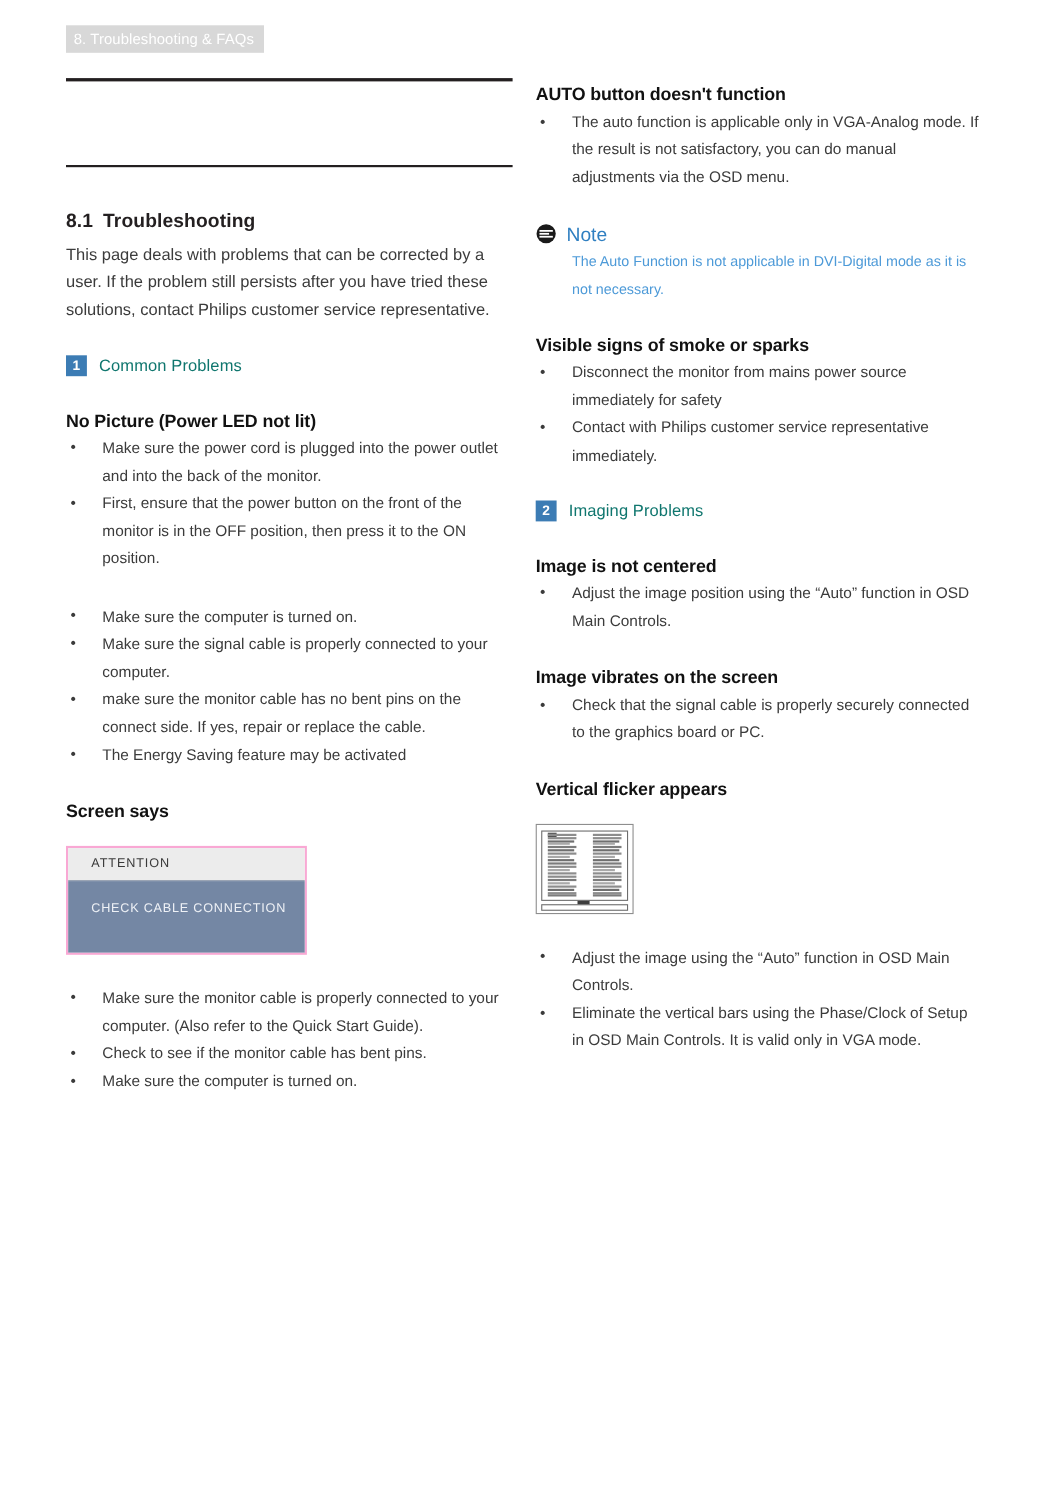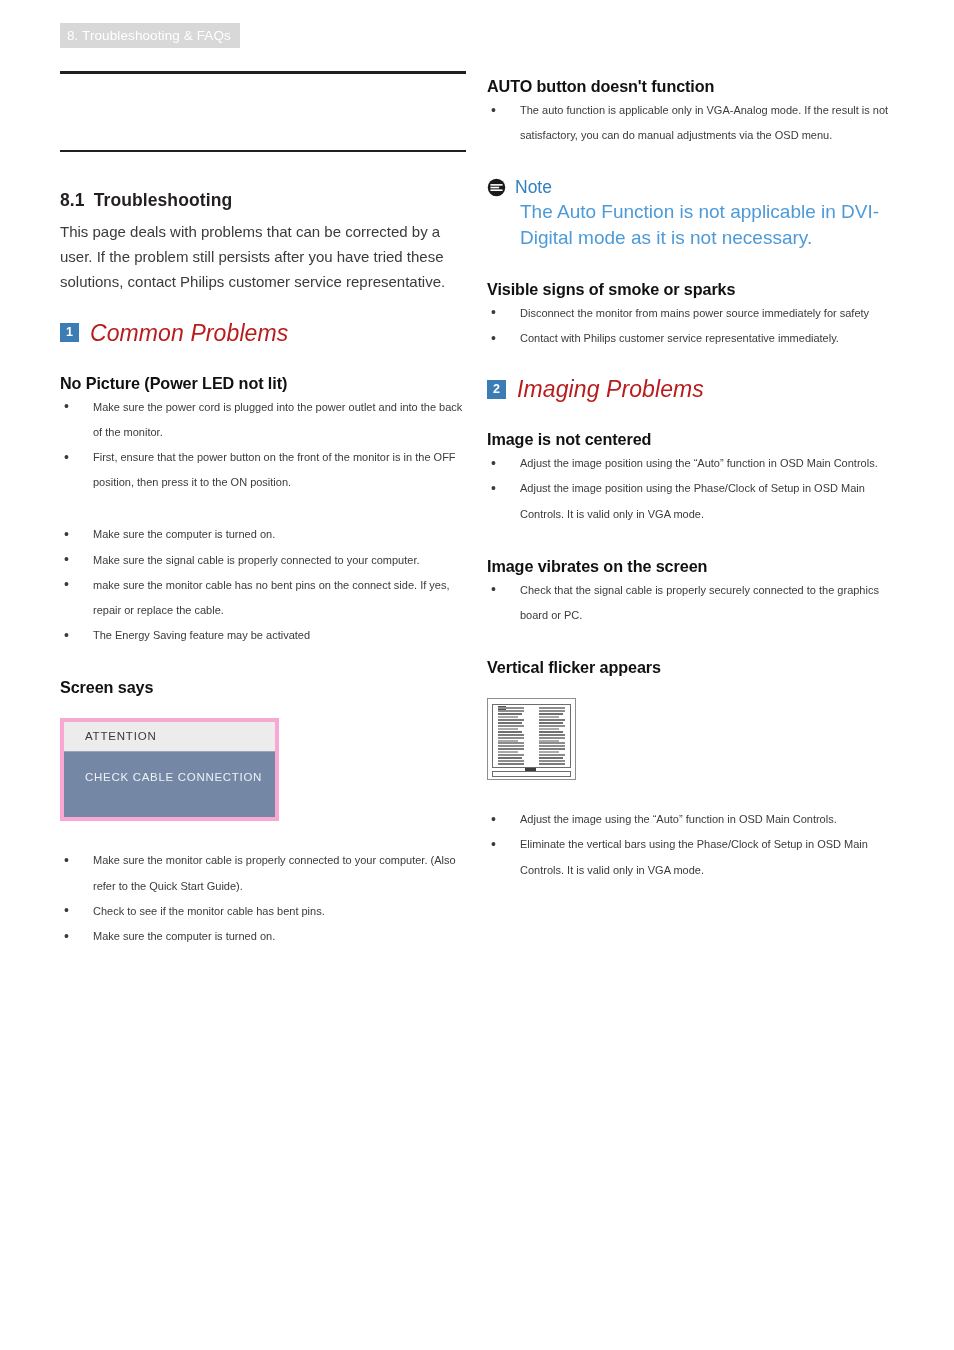--- a/index.html
+++ b/index.html
@@ -115,37 +115,36 @@
     height: 19px;
     background: #3c7cb4;
     color: #ffffff;
     font-size: 12.5px;
     font-weight: bold;
     line-height: 19px;
     text-align: center;
     flex: 0 0 auto;
   }
   .badge-label {
-    color: #b91c1c;
-    font-size: 23px;
+    color: #0f766e;
+    font-size: 15px;
     line-height: 22px;
     letter-spacing: 0.1px;
-    font-style: italic;
   }
 
   
   ul.bullets {
     list-style: none;
     margin: 0;
     padding: 0;
   }
   ul.bullets li {
     position: relative;
     padding-left: 33px;
-    font-size: 11px;
+    font-size: 14px;
     line-height: 25.2px;
     color: #3b3b3b;
   }
   ul.bullets li::before {
     content: "\2022";
     position: absolute;
     left: 4px;
     top: -0.5px;
     font-size: 14px;
     color: #3b3b3b;
@@ -162,29 +161,29 @@
   }
   .note-icon { width: 19px; height: 19px; flex: 0 0 auto; display: block; }
   .note-title {
     color: #2f7fc1;
     font-size: 17.5px;
     line-height: 22px;
     font-weight: normal;
   }
   .note-body {
     color: #4d9ad8;
-    font-size: 19px;
+    font-size: 13px;
     line-height: 25.2px;
     padding-left: 33px;
   }
 
   
   .osd {
     width: 219px;
-    border: 4px solid #f9a8d4;
+    border: 2px solid #f9a8d4;
     box-sizing: border-box;
     background: #ffffff;
   }
   .osd-title {
     height: 30px;
     background: #ececec;
     border-bottom: 1px solid #9aa4b4;
     box-sizing: border-box;
     color: #3a3a3a;
     font-size: 11.5px;
@@ -379,21 +378,20 @@
     <div class="badge-head">
       <span class="badge">2</span>
       <span class="badge-label">Imaging Problems</span>
     </div>
 
     <div class="gap-l"></div>
 
     <h3 class="sub-head">Image is not centered</h3>
     <ul class="bullets">
       <li>Adjust the image position using the “Auto” function in OSD Main Controls.</li>
-      <li>Adjust the image position using the Phase/Clock of Setup in OSD Main Controls.  It is valid only in VGA mode.</li>
     </ul>
 
     <div class="gap-l"></div>
 
     <h3 class="sub-head">Image vibrates on the screen</h3>
     <ul class="bullets">
       <li>Check that the signal cable is properly securely connected to the graphics board or PC.</li>
     </ul>
 
     <div class="gap-l"></div>

